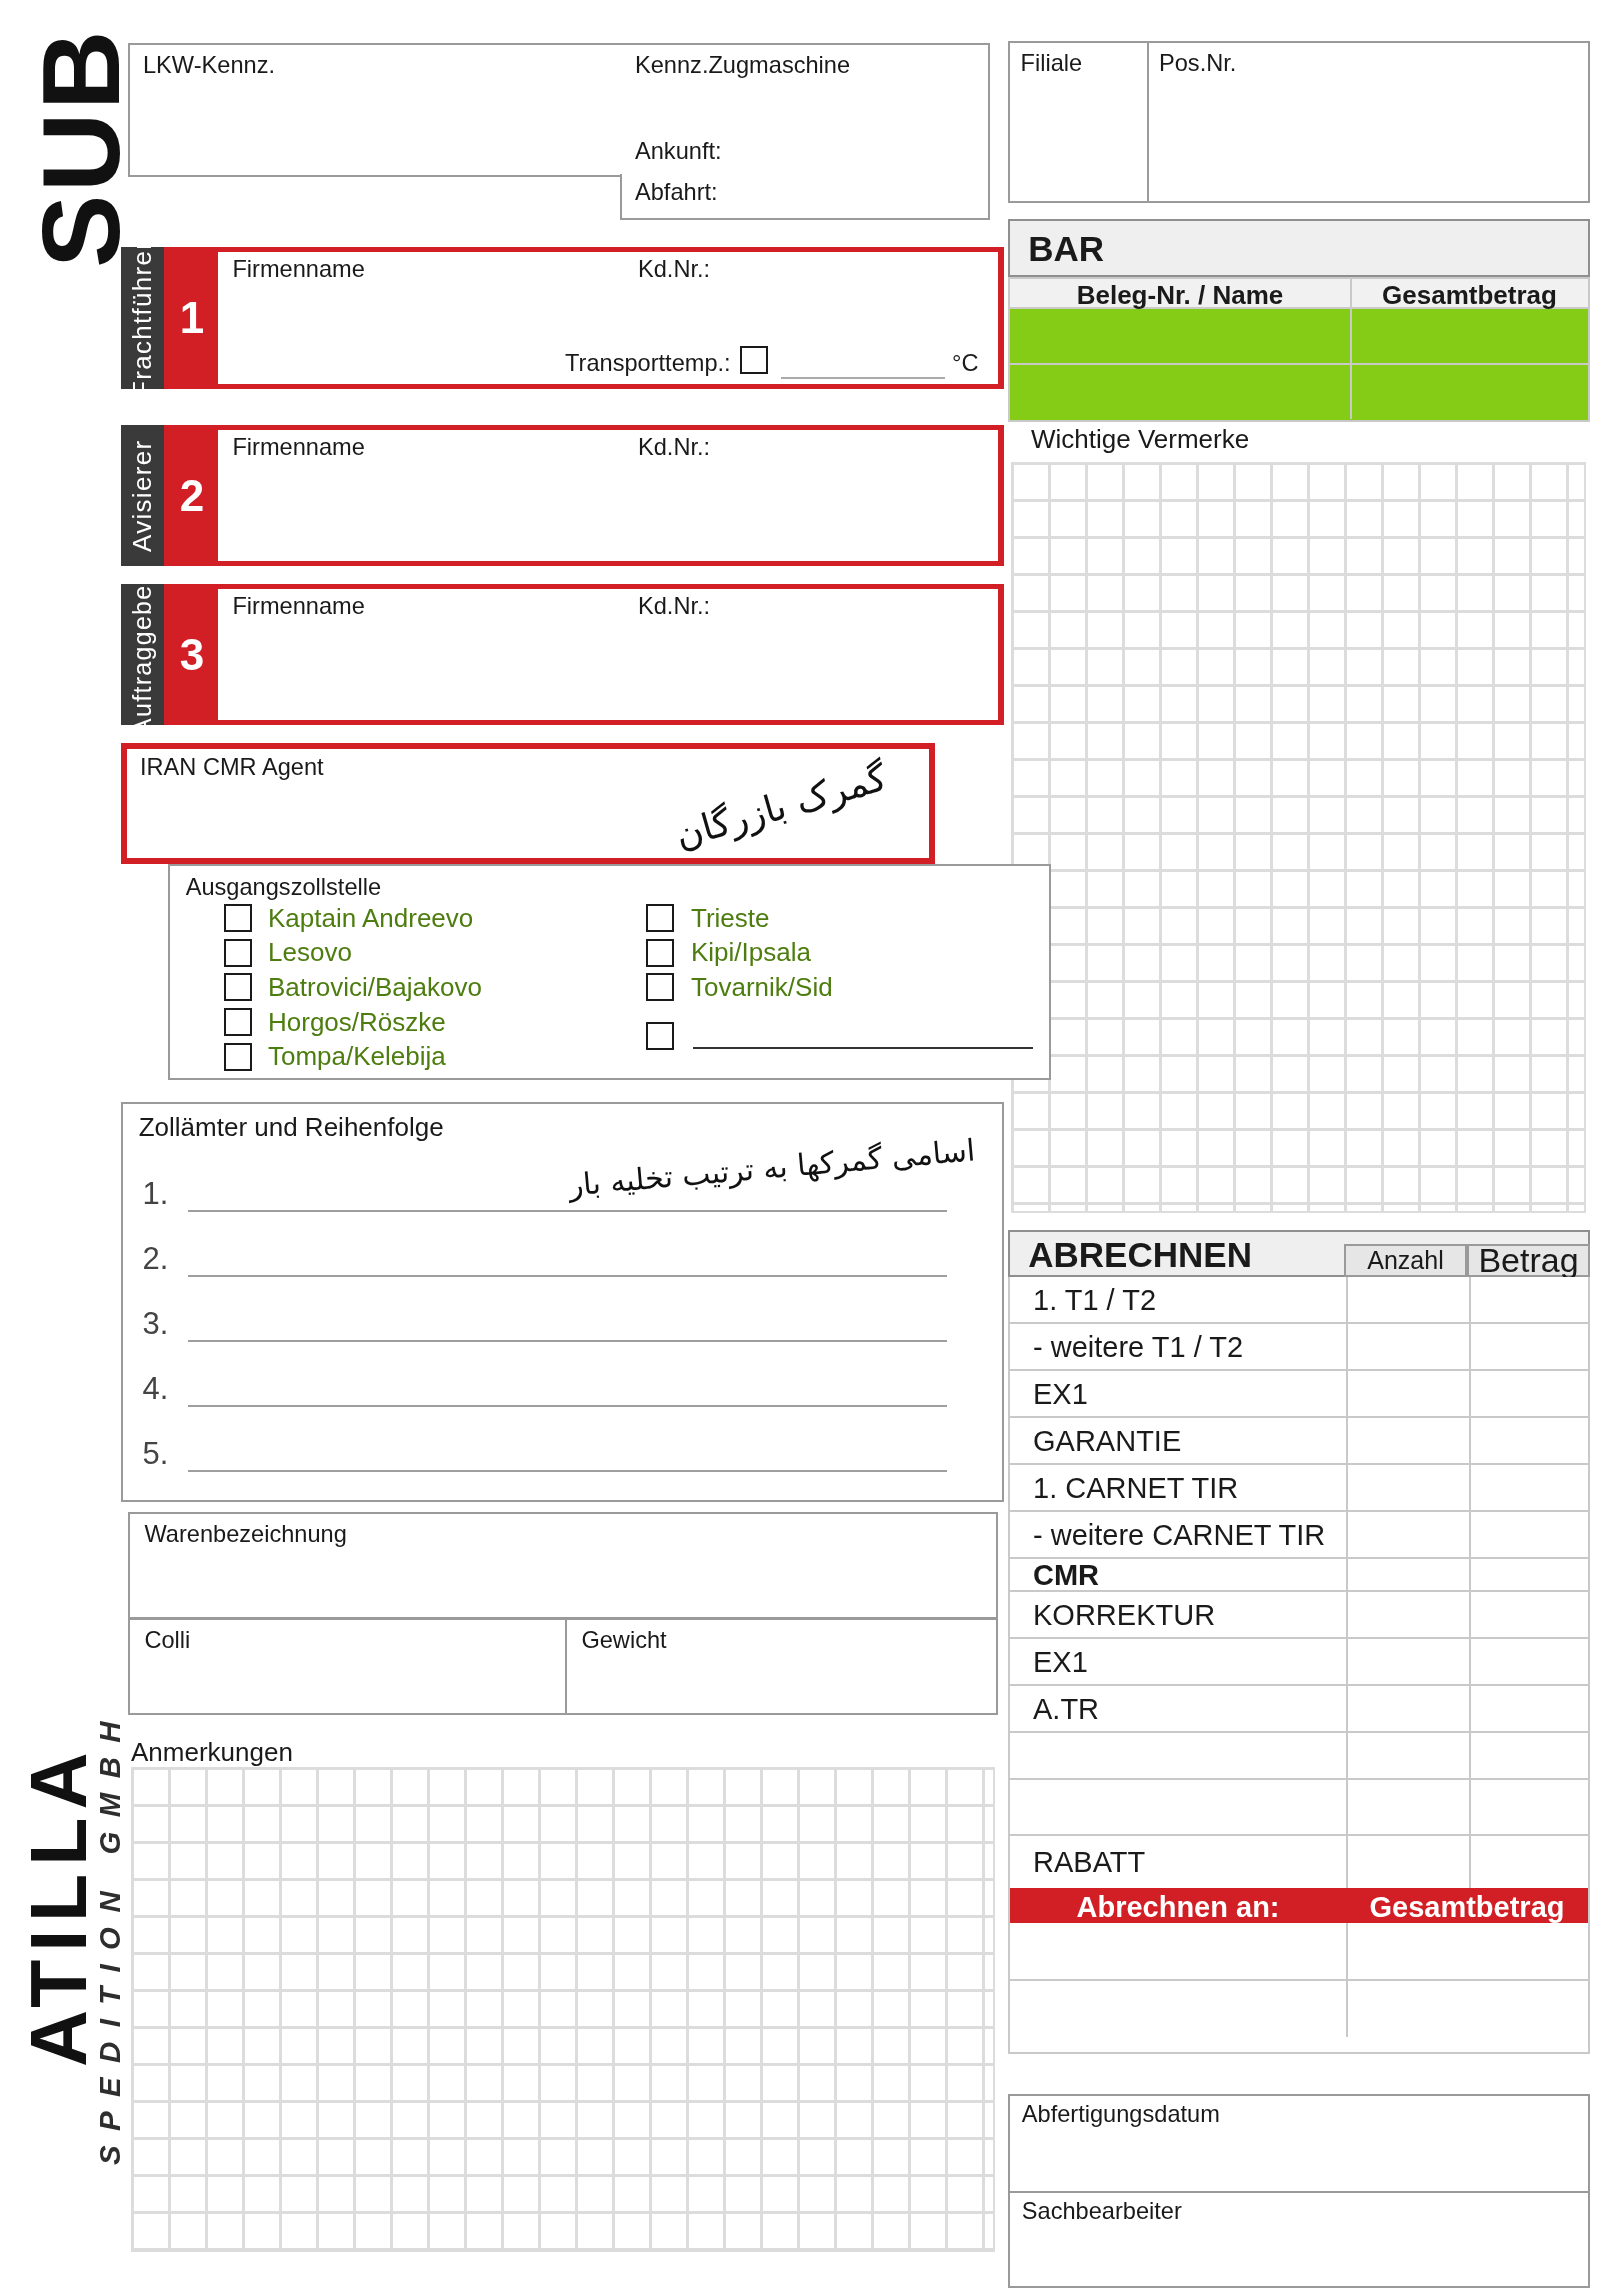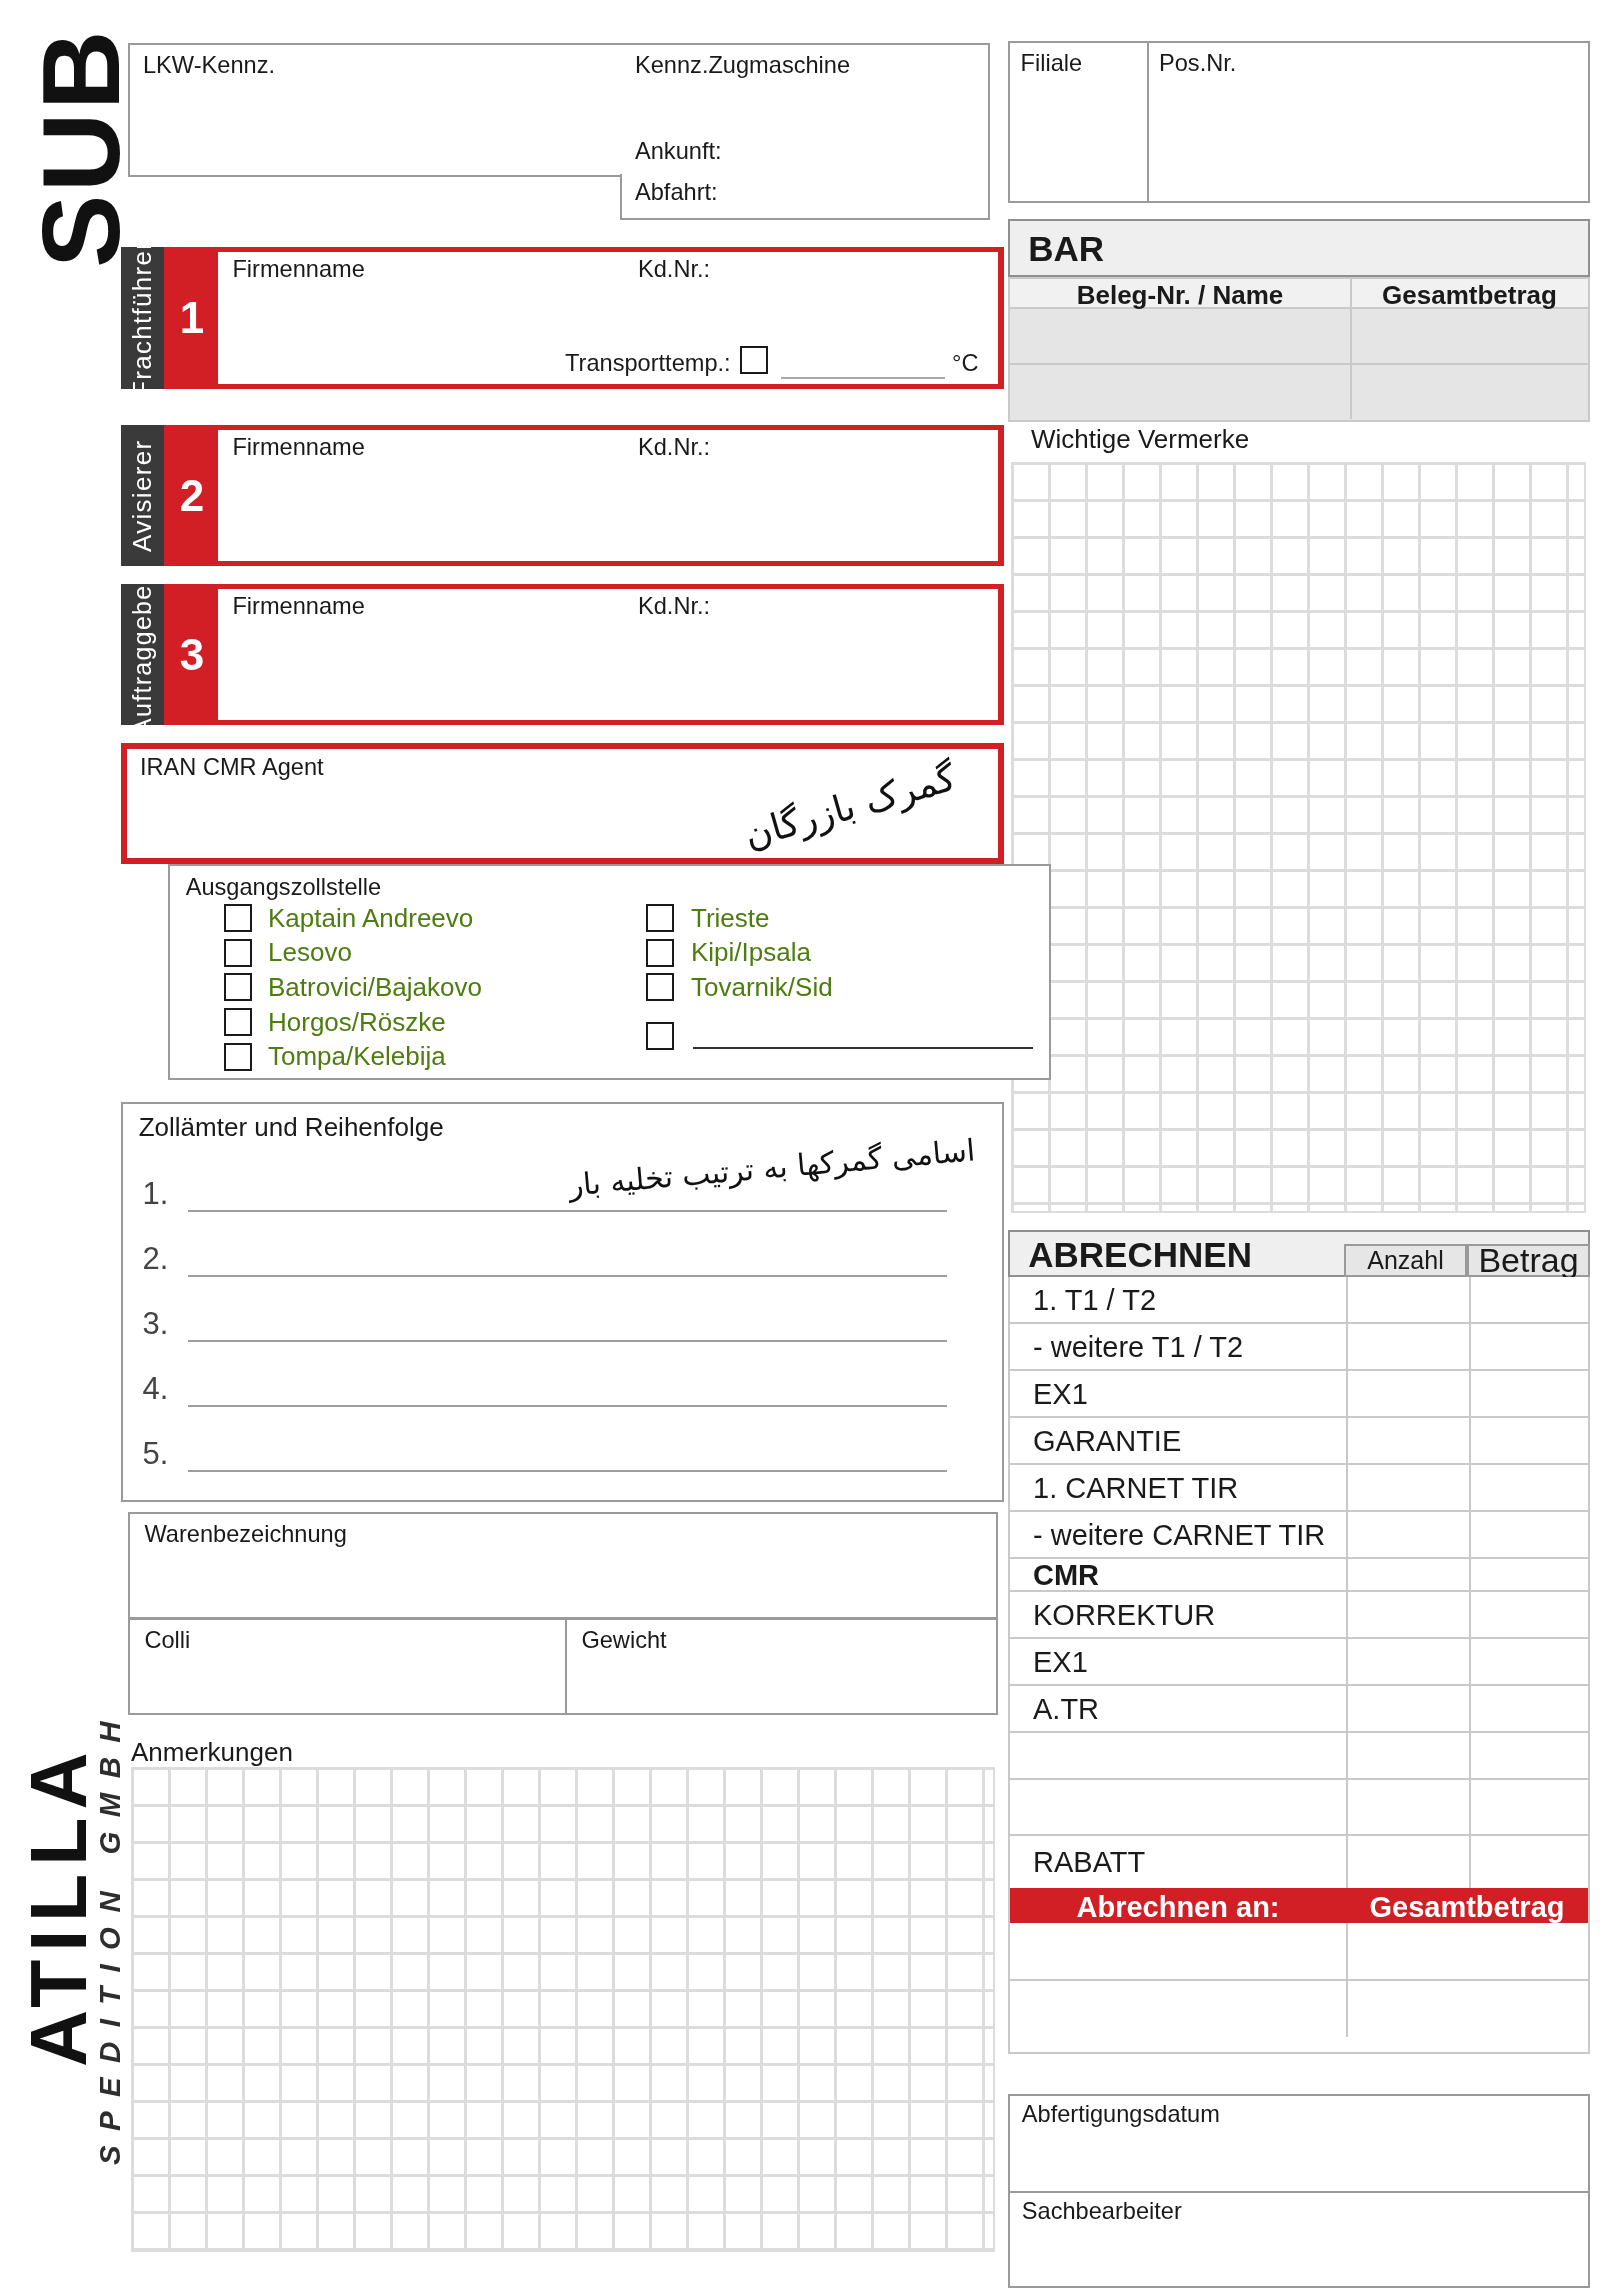--- a/index.html
+++ b/index.html
@@ -56,21 +56,21 @@
 
   <div class="box" style="left:1008px;top:41px;width:582px;height:162px;">
     <span class="lbl" style="left:10.5px;top:6.5px;">Filiale</span>
     <span class="lbl" style="left:149px;top:6.5px;">Pos.Nr.</span>
     <div style="position:absolute;left:137px;top:0;bottom:0;border-left:2.6px solid #9a9a9a;"></div>
   </div>
 
   <div class="titlebar" style="left:1008px;top:219px;width:582px;height:58px;">
     <span style="position:absolute;left:18.3px;top:7.9px;font-size:35px;font-weight:700;">BAR</span>
   </div>
-  <div style="position:absolute;left:1008px;top:277px;width:582px;height:145px;border:2px solid #c9c9c9;box-sizing:border-box;background:#e5e5e5;">
+  <div style="position:absolute;left:1008px;top:277px;width:582px;height:145px;border:2px solid #c9c9c9;box-sizing:border-box;background:#84cc16;">
     <div class="hrow" style="height:30px;background:#f1f1f1;">
       <span style="position:absolute;left:0;width:340px;text-align:center;top:1.3px;font-size:26px;font-weight:700;">Beleg-Nr. / Name</span>
       <span style="position:absolute;left:340px;width:239px;text-align:center;top:1.3px;font-size:26px;font-weight:700;">Gesamtbetrag</span>
       <div class="acell" style="left:340px;width:239px;"></div>
     </div>
     <div class="hrow" style="height:56px;">
         <div class="acell" style="left:340px;width:239px;"></div>
       </div>
     <div class="hrow" style="height:54px;border-bottom:none;">
         <div class="acell" style="left:340px;width:239px;"></div>
@@ -107,21 +107,21 @@
     <div class="strip">
       <div class="vtext striplabel" style="font-size:25px;">Auftraggeber</div>
     </div>
     <div class="secnum">3</div>
     <div class="inner">
       <span class="lbl" style="left:14.4px;top:3.9px;">Firmenname</span>
       <span class="lbl" style="left:420px;top:3.9px;">Kd.Nr.:</span>
     </div>
   </div>
 
-  <div style="position:absolute;left:121px;top:743px;width:883px;height:121px;background:#fff;border:6.5px solid #d11f25;box-sizing:border-box;">
+  <div style="position:absolute;left:121px;top:743px;width:814px;height:121px;background:#fff;border:6.5px solid #d11f25;box-sizing:border-box;">
     <span class="lbl" style="left:13px;top:5.2px;">IRAN CMR Agent</span>
     <span class="persian" style="right:39px;top:36px;font-size:37px;transform:rotate(-16deg);">گمرک بازرگان</span>
   </div>
 
   <span class="lbl" style="left:1031px;top:424px;font-size:26px;">Wichtige Vermerke</span>
   <div class="grid" style="left:1011px;top:462px;width:575px;height:751px;"></div>
 
   <div class="box" style="left:121px;top:864px;width:883px;height:216px;margin-left:47px;">
     <span class="lbl" style="left:15.7px;top:7.9px;">Ausgangszollstelle</span>
     <div class="cb" style="left:54px;top:38px;"></div>

